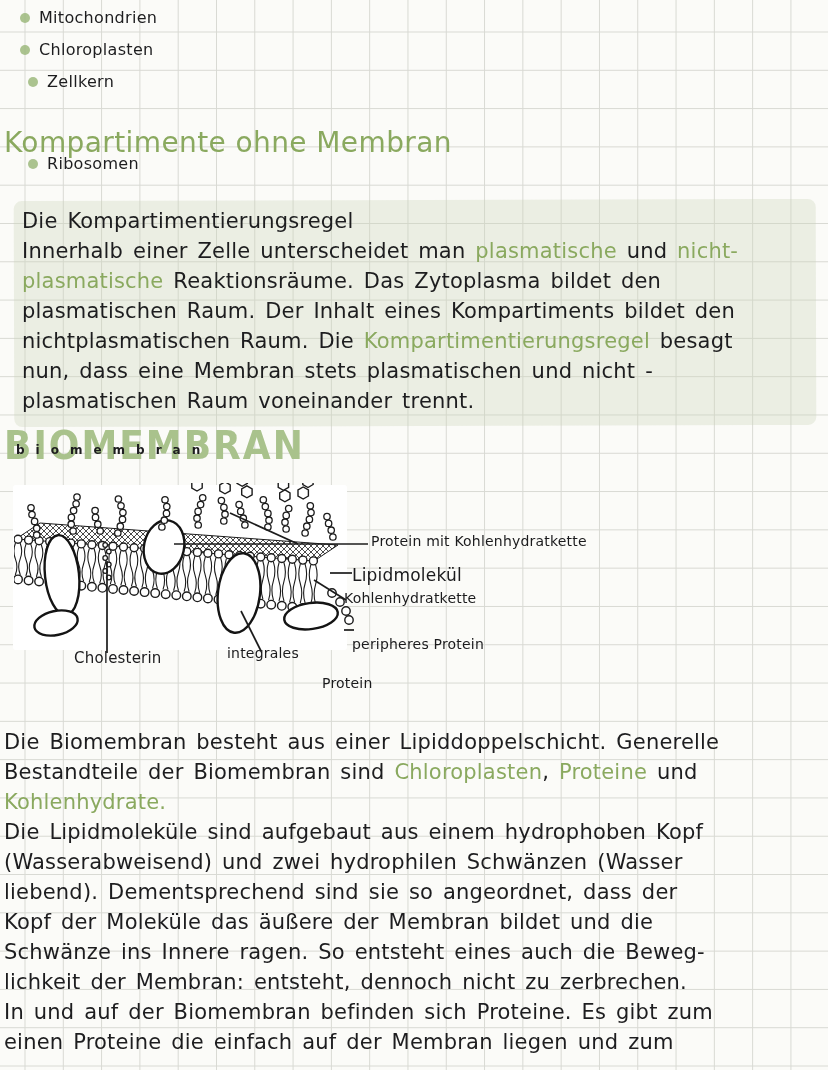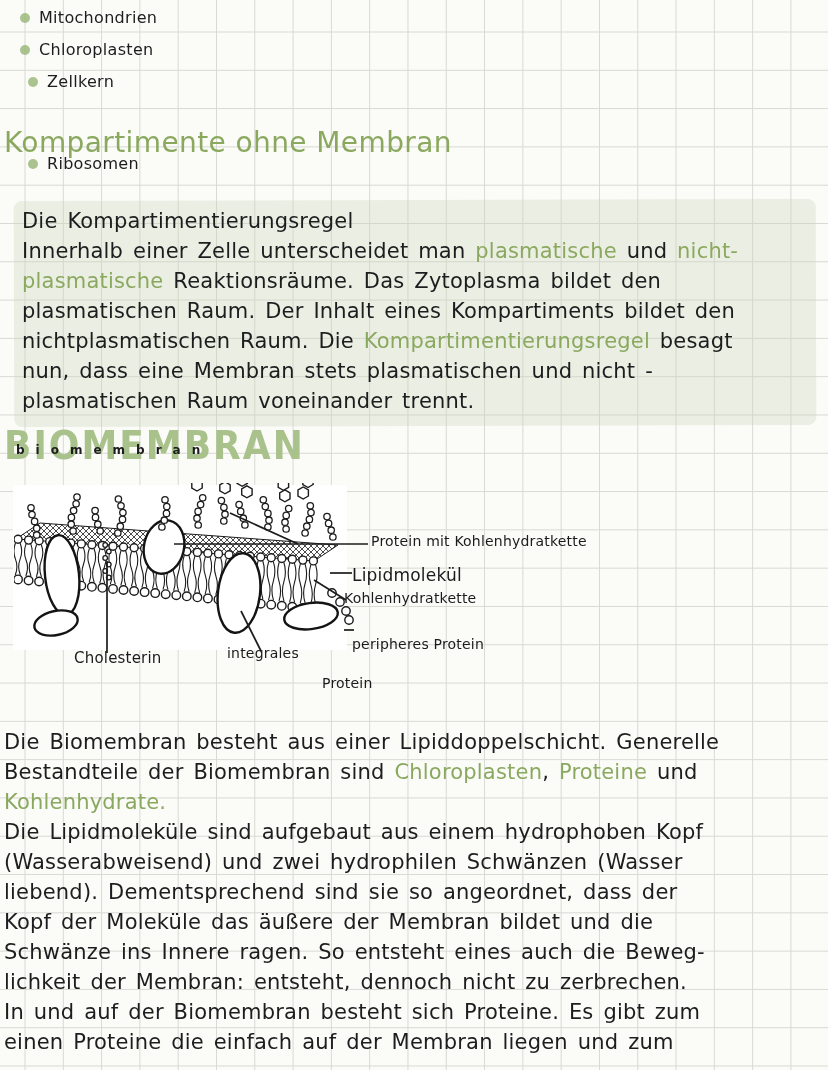--- a/index.html
+++ b/index.html
@@ -333,17 +333,17 @@
   <div class="abs hw" style="left:4px;top:727px;width:822px;">
       <div><span>Die Biomembran besteht aus einer Lipiddoppelschicht. Generelle</span></div>
       <div><span>Bestandteile der Biomembran sind </span><span class="green">Chloroplasten</span><span>, </span><span class="green">Proteine</span><span> und</span></div>
       <div><span class="green">Kohlenhydrate.</span></div>
       <div><span>Die Lipidmoleküle sind aufgebaut aus einem hydrophoben Kopf</span></div>
       <div><span>(Wasserabweisend) und zwei hydrophilen Schwänzen (Wasser</span></div>
       <div><span>liebend). Dementsprechend sind sie so angeordnet, dass der</span></div>
       <div><span>Kopf der Moleküle das äußere der Membran bildet und die</span></div>
       <div><span>Schwänze ins Innere ragen. So entsteht eines auch die Beweg-</span></div>
       <div><span>lichkeit der Membran: entsteht, dennoch nicht zu zerbrechen.</span></div>
-      <div><span>In und auf der Biomembran besteht sich Proteine. Es gibt zum</span></div>
+      <div><span>In und auf der Biomembran befinden sich Proteine. Es gibt zum</span></div>
       <div><span>einen Proteine die einfach auf der Membran liegen und zum</span></div>
     </div>
 
 </div>
 
 </body></html>

